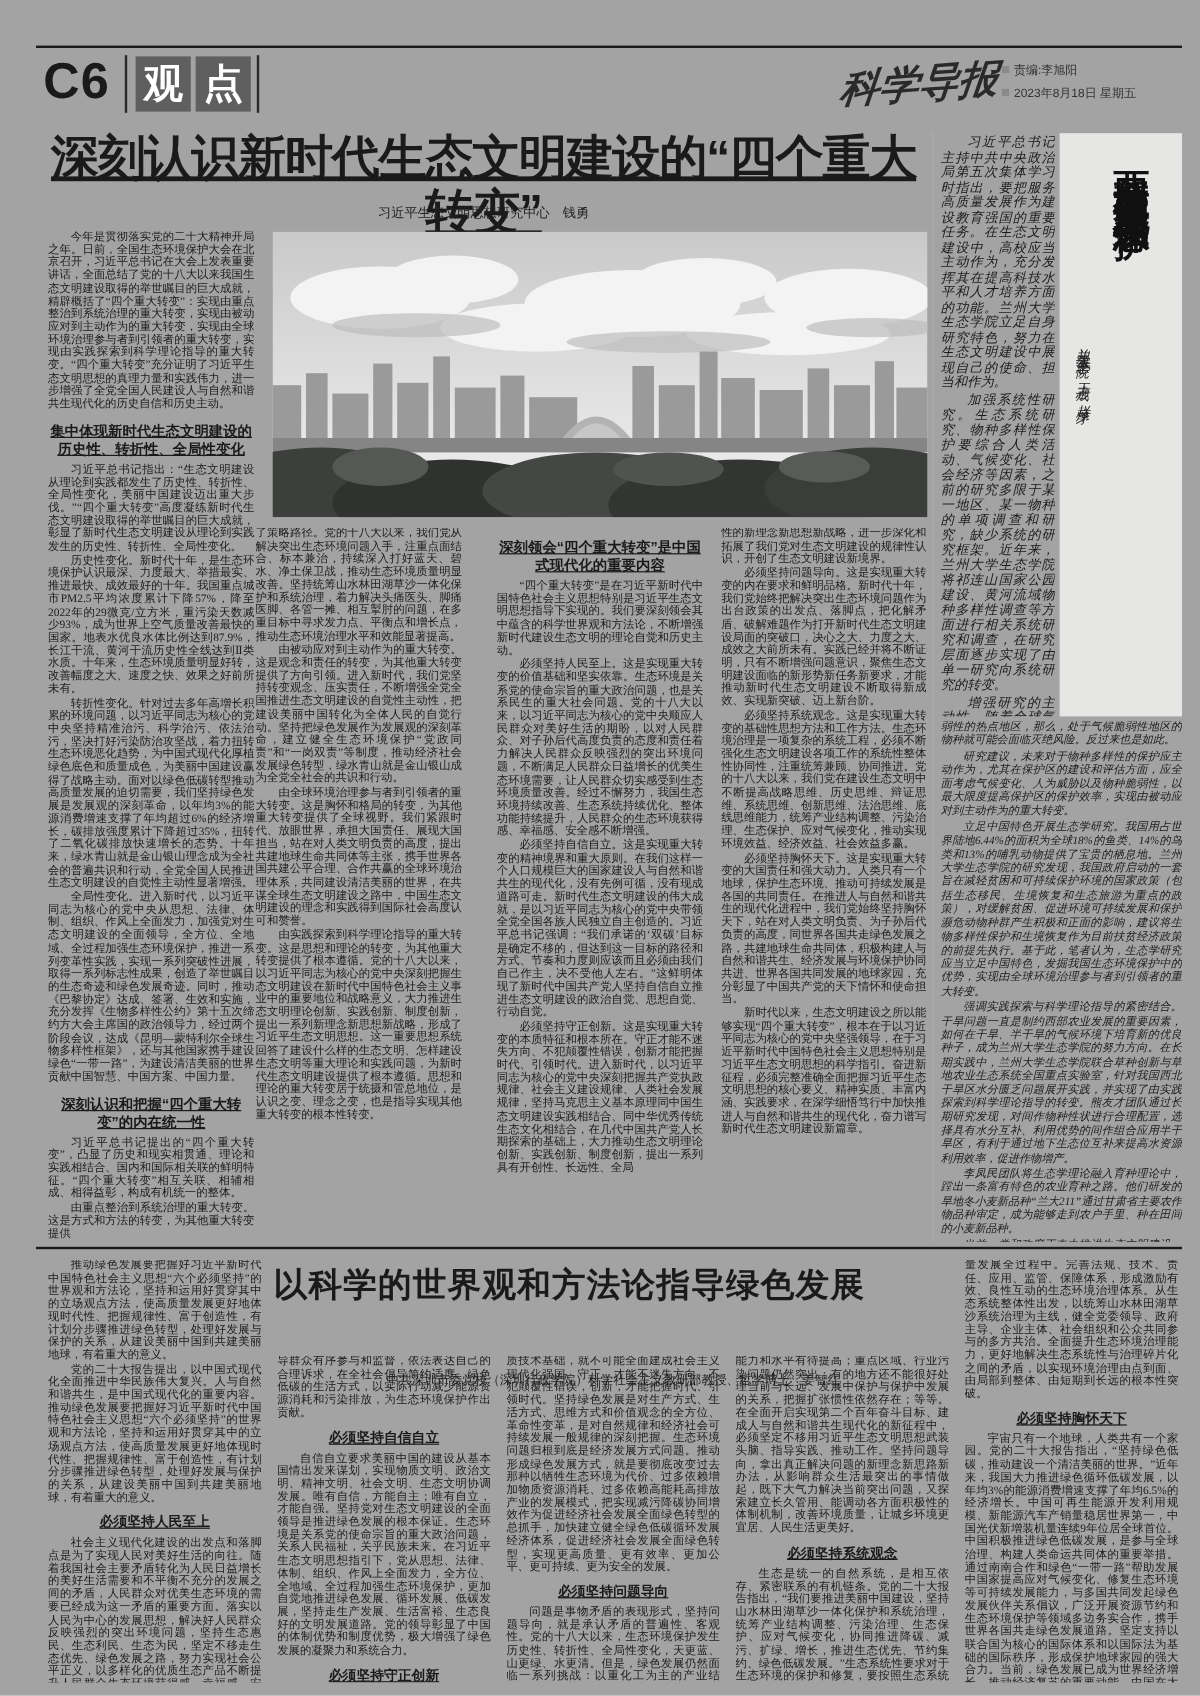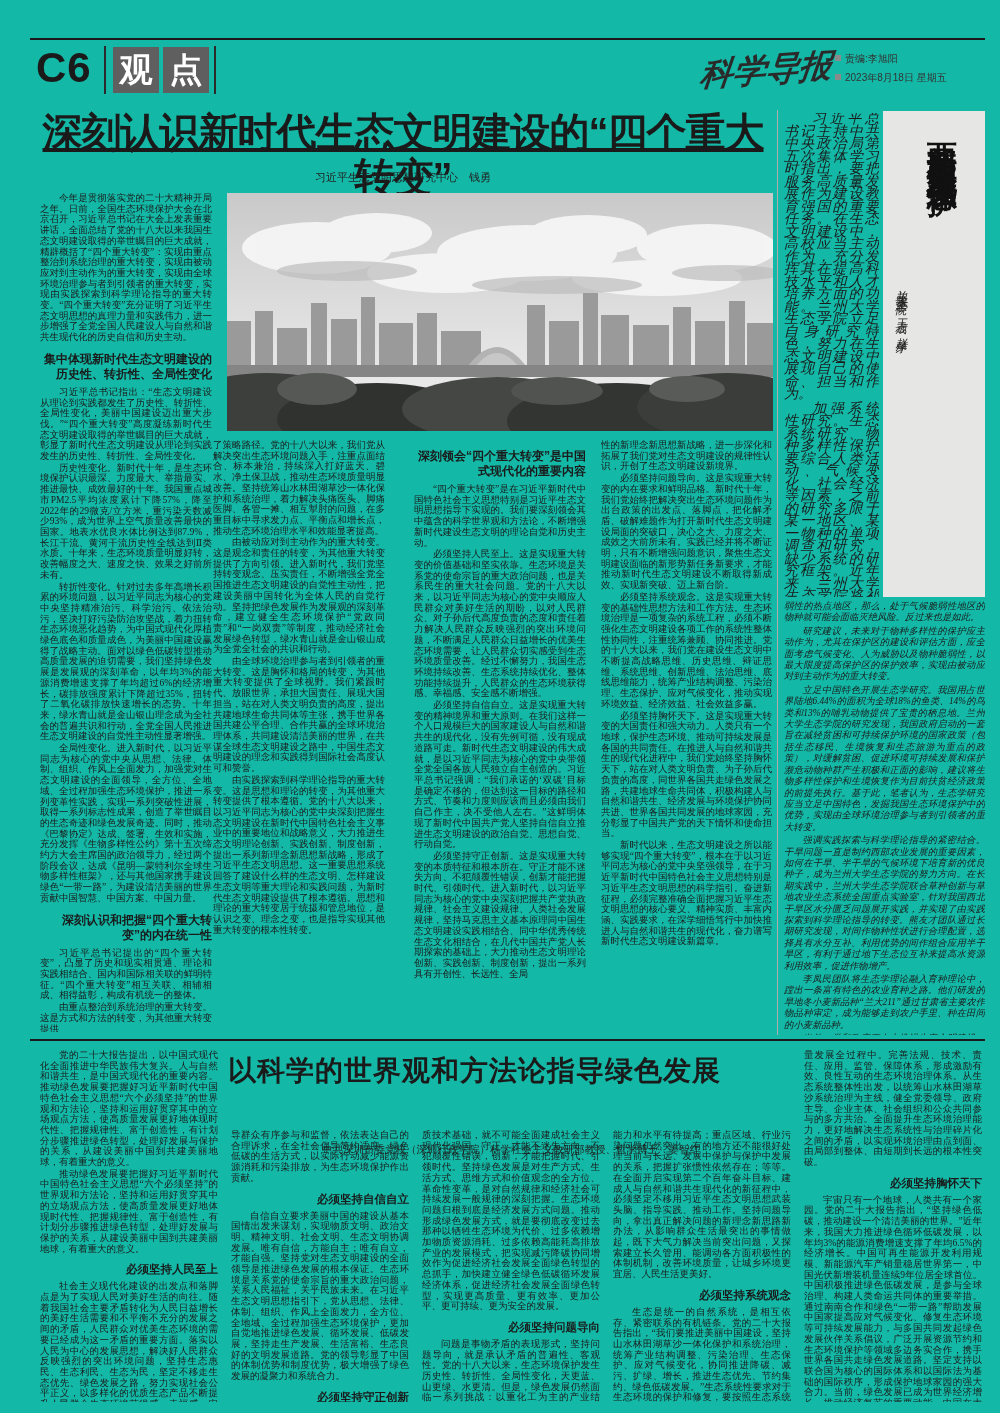--- a/index.html
+++ b/index.html
@@ -1,37 +1,37 @@
 <!DOCTYPE html>
 <html><head>
 <meta charset="utf-8">
 <style>
   html,body{margin:0;padding:0;background:#d9d9d6;}
-  #page{position:relative;width:1000px;height:1413px;margin:0 auto;background:#14b8a6;color:#1a1a1a;
+  #page{position:relative;width:1000px;height:1413px;margin:0 auto;background:#a3a3a3;color:#1a1a1a;
         font-family:"Liberation Serif","DejaVu Serif",serif;overflow:hidden;}
   .abs{position:absolute;}
   .rule{background:#1a1a1a;}
   
   .pageno{font-family:"Liberation Sans","DejaVu Sans",sans-serif;font-size:42px;font-weight:700;letter-spacing:1px;}
   .badge{width:46px;height:46px;background:#5f5f5f;color:#fff;display:flex;align-items:center;justify-content:center;
          font-family:"Liberation Sans","DejaVu Sans",sans-serif;font-size:33px;font-weight:700;}
   .masthead{font-size:33px;font-weight:700;font-style:italic;transform:rotate(-4deg) skewX(-10deg);color:#2a2a2a;white-space:nowrap;}
   .meta-row{font-family:"Liberation Sans","DejaVu Sans",sans-serif;font-size:10px;color:#333;white-space:nowrap;margin-bottom:5px;}
   .meta-row .sq{display:inline-block;width:6px;height:6px;background:#8a8a8a;margin-right:4px;vertical-align:1px;}
   
   .main-hl{text-align:center;font-family:"Liberation Sans","DejaVu Sans",sans-serif;font-size:40px;font-weight:900;line-height:1.12;letter-spacing:-1px;text-decoration:underline;}
   .main-by{text-align:center;font-size:11px;color:#222;}
   .bot-hl{text-align:left;font-size:28px;font-weight:900;letter-spacing:1px;}
   .bot-by{text-align:center;font-size:10.5px;color:#222;margin-top:41px;}
   
   .col{overflow:hidden;text-align:justify;font-size:9.5px;line-height:10.7px;}
   .col p{margin:0 0 1px;text-indent:2em;}
   .col p.cont{text-indent:0;}
   .col h3{font-family:"Liberation Sans","DejaVu Sans",sans-serif;font-size:12px;line-height:15px;font-weight:700;
-          margin:9px 0 5px;text-align:right;text-indent:0;}
+          margin:9px 0 5px;text-align:center;text-indent:0;text-decoration:underline;}
   .col h3.bot{font-size:11.5px;margin:8px 0 4px;}
   
   .side{font-style:italic;overflow:hidden;text-align:justify;}
   .side p{margin:0 0 2px;text-indent:2em;}
   .side p.cont{text-indent:0;}
   .sideblock{background:#e6e6e4;}
   .vtitle{writing-mode:vertical-rl;font-family:"Liberation Sans","DejaVu Sans",sans-serif;font-size:30px;font-weight:600;
           letter-spacing:3px;color:#111;}
   .vbyline{writing-mode:vertical-rl;font-size:11px;letter-spacing:2px;color:#222;font-style:italic;}
 </style>
@@ -150,21 +150,21 @@
   <div class="abs col" style="left:601px;top:440px;width:171px;height:592px;">
       <p class="cont">性的新理念新思想新战略，进一步深化和拓展了我们党对生态文明建设的规律性认识，开创了生态文明建设新境界。</p>
       <p>必须坚持问题导向。这是实现重大转变的内在要求和鲜明品格。新时代十年，我们党始终把解决突出生态环境问题作为出台政策的出发点、落脚点，把化解矛盾、破解难题作为打开新时代生态文明建设局面的突破口，决心之大、力度之大、成效之大前所未有。实践已经并将不断证明，只有不断增强问题意识，聚焦生态文明建设面临的新形势新任务新要求，才能推动新时代生态文明建设不断取得新成效、实现新突破、迈上新台阶。</p>
       <p>必须坚持系统观念。这是实现重大转变的基础性思想方法和工作方法。生态环境治理是一项复杂的系统工程，必须不断强化生态文明建设各项工作的系统性整体性协同性，注重统筹兼顾、协同推进。党的十八大以来，我们党在建设生态文明中不断提高战略思维、历史思维、辩证思维、系统思维、创新思维、法治思维、底线思维能力，统筹产业结构调整、污染治理、生态保护、应对气候变化，推动实现环境效益、经济效益、社会效益多赢。</p>
       <p>必须坚持胸怀天下。这是实现重大转变的大国责任和强大动力。人类只有一个地球，保护生态环境、推动可持续发展是各国的共同责任。在推进人与自然和谐共生的现代化进程中，我们党始终坚持胸怀天下，站在对人类文明负责、为子孙后代负责的高度，同世界各国共走绿色发展之路，共建地球生命共同体，积极构建人与自然和谐共生、经济发展与环境保护协同共进、世界各国共同发展的地球家园，充分彰显了中国共产党的天下情怀和使命担当。</p>
       <p>新时代以来，生态文明建设之所以能够实现“四个重大转变”，根本在于以习近平同志为核心的党中央坚强领导，在于习近平新时代中国特色社会主义思想特别是习近平生态文明思想的科学指引。奋进新征程，必须完整准确全面把握习近平生态文明思想的核心要义、精神实质、丰富内涵、实践要求，在深学细悟笃行中加快推进人与自然和谐共生的现代化，奋力谱写新时代生态文明建设新篇章。</p>
     </div>
 
   <div class="abs" style="left:777px;top:110px;width:1px;height:925px;background:#adadad;"></div>
 
-  <div class="abs side col" style="left:784px;top:113px;width:95px;height:484px;font-size:14px;line-height:12.5px;">
+  <div class="abs side col" style="left:784px;top:113px;width:95px;height:484px;font-size:11px;line-height:12.5px;">
       <p>习近平总书记主持中共中央政治局第五次集体学习时指出，要把服务高质量发展作为建设教育强国的重要任务。在生态文明建设中，高校应当主动作为，充分发挥其在提高科技水平和人才培养方面的功能。兰州大学生态学院立足自身研究特色，努力在生态文明建设中展现自己的使命、担当和作为。</p>
       <p>加强系统性研究。生态系统研究、物种多样性保护要综合人类活动、气候变化、社会经济等因素，之前的研究多限于某一地区、某一物种的单项调查和研究，缺少系统的研究框架。近年来，兰州大学生态学院将祁连山国家公园建设、黄河流域物种多样性调查等方面进行相关系统研究和调查，在研究层面逐步实现了由单一研究向系统研究的转变。</p>
       <p>增强研究的主动性。随着全球气候变化的加剧和人类活动的扩张，物种多样性丧失的速率不断加快，自然保护地成为保护物种多样性的最后防线。为有效衡量自然保护区对物种的保护效果，兰州大学的研究团队开发了一个包含物种脆弱性、气候脆弱性和人类活动脆弱性三个维度的框架，量化中国2500多个保护区的受胁水平。研究发现，中国约7%的保护区是高度脆弱的，这些保护区内的物种可能处于较高的灭绝风险中，迫切需要采取严格的措施以维持其保护的有效性。而且，物种脆弱地区和气候脆弱地区、人类活动脆弱地区的重合度很小，这就意味着过去的保护思维可能会造成顾此失彼。如果只关注物种脆</p>
     </div>
 
   <div class="abs sideblock" style="left:883px;top:111px;width:102px;height:486px;">
     <div class="abs vtitle" style="left:38px;top:8px;height:474px;">西部高校如何更好地参与生态保护</div>
     <div class="abs vbyline" style="left:10px;top:170px;height:310px;">兰州大学生态学院　王志成　赵序茅</div>
   </div>
 
@@ -176,22 +176,22 @@
       <p>李凤民团队将生态学理论融入育种理论中，蹚出一条富有特色的农业育种之路。他们研发的旱地冬小麦新品种“兰大211”通过甘肃省主要农作物品种审定，成为能够走到农户手里、种在田间的小麦新品种。</p>
       <p>当前，党和政府正奋力推进生态文明建设，西部高校面临重大战略机遇。笔者建议，高校生态学科与科技工作者应结合自身研究，在新时代生态环境保护工作中作出新贡献。</p>
     </div>
 
   <div class="abs rule" style="left:30px;top:1039px;width:955px;height:2px;"></div>
 
   <div class="abs bot-hl" style="left:228px;top:1052px;width:566px;">以科学的世界观和方法论指导绿色发展</div>
   <div class="abs bot-by" style="left:228px;top:1102px;width:566px;">中共深圳市委党校（深圳行政学院）科学社会主义教研部教授、哲学博士　姜智红</div>
 
   <div class="abs col bot" style="left:40px;top:1050px;width:178px;height:352px;">
+      <p>推动绿色发展要把握好习近平新时代中国特色社会主义思想“六个必须坚持”的世界观和方法论，坚持和运用好贯穿其中的立场观点方法，使高质量发展更好地体现时代性、把握规律性、富于创造性，有计划分步骤推进绿色转型，处理好发展与保护的关系，从建设美丽中国到共建美丽地球，有着重大的意义。</p>
       <p>党的二十大报告提出，以中国式现代化全面推进中华民族伟大复兴。人与自然和谐共生，是中国式现代化的重要内容。推动绿色发展要把握好习近平新时代中国特色社会主义思想“六个必须坚持”的世界观和方法论，坚持和运用好贯穿其中的立场观点方法，使高质量发展更好地体现时代性、把握规律性、富于创造性，有计划分步骤推进绿色转型，处理好发展与保护的关系，从建设美丽中国到共建美丽地球，有着重大的意义。</p>
-      <p>推动绿色发展要把握好习近平新时代中国特色社会主义思想“六个必须坚持”的世界观和方法论，坚持和运用好贯穿其中的立场观点方法，使高质量发展更好地体现时代性、把握规律性、富于创造性，有计划分步骤推进绿色转型，处理好发展与保护的关系，从建设美丽中国到共建美丽地球，有着重大的意义。</p>
       <h3 class="bot">必须坚持人民至上</h3>
       <p>社会主义现代化建设的出发点和落脚点是为了实现人民对美好生活的向往。随着我国社会主要矛盾转化为人民日益增长的美好生活需要和不平衡不充分的发展之间的矛盾，人民群众对优美生态环境的需要已经成为这一矛盾的重要方面。落实以人民为中心的发展思想，解决好人民群众反映强烈的突出环境问题，坚持生态惠民、生态利民、生态为民，坚定不移走生态优先、绿色发展之路，努力实现社会公平正义，以多样化的优质生态产品不断提升人民群众生态环境获得感、幸福感、安全感。最大限度调动人民群众的主观能动性，保障公众环境知情权、参与权和监督权，注重引</p>
     </div>
   <div class="abs col bot" style="left:231px;top:1130px;width:178px;height:272px;">
       <p class="cont">导群众有序参与和监督，依法表达自己的合理诉求，在全社会倡导简约适度、绿色低碳的生活方式，以实际行动减少能源资源消耗和污染排放，为生态环境保护作出贡献。</p>
       <h3 class="bot">必须坚持自信自立</h3>
       <p>自信自立要求美丽中国的建设从基本国情出发来谋划，实现物质文明、政治文明、精神文明、社会文明、生态文明协调发展。唯有自信，方能自主；唯有自立，才能自强。坚持党对生态文明建设的全面领导是推进绿色发展的根本保证。生态环境是关系党的使命宗旨的重大政治问题，关系人民福祉，关乎民族未来。在习近平生态文明思想指引下，党从思想、法律、体制、组织、作风上全面发力，全方位、全地域、全过程加强生态环境保护，更加自觉地推进绿色发展、循环发展、低碳发展，坚持走生产发展、生活富裕、生态良好的文明发展道路。党的领导彰显了中国的体制优势和制度优势，极大增强了绿色发展的凝聚力和系统合力。</p>
       <h3 class="bot">必须坚持守正创新</h3>
     </div>
   <div class="abs col bot" style="left:422px;top:1130px;width:178px;height:272px;">

